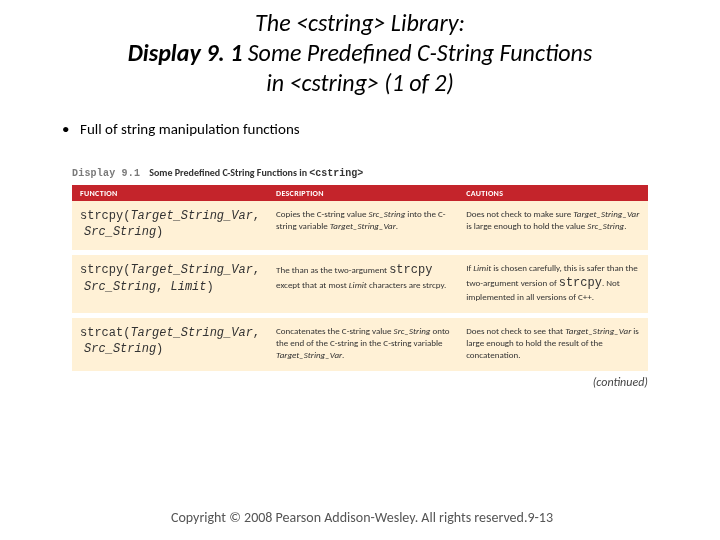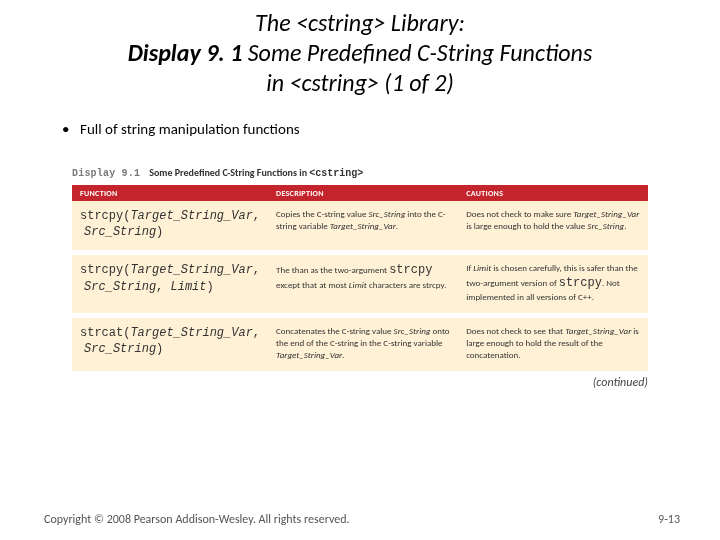--- a/index.html
+++ b/index.html
@@ -88,22 +88,22 @@
     font-style: italic;
     color: #444;
     margin: 4px 72px 0 0;
   }
   .footer {
     position: absolute;
     bottom: 14px;
     left: 44px;
     right: 40px;
     display: flex;
-    justify-content: space-between;
-    font-size: 12px;
+    justify-content: center;
+    font-size: 14px;
     color: #555;
   }
 </style>
 </head>
 <body>
 
 <div class="slide-title">
   <div>The &lt;cstring&gt; Library:</div>
   <div>
     <span class="bold">Display 9. 1</span><span>  Some Predefined C-String Functions</span>

